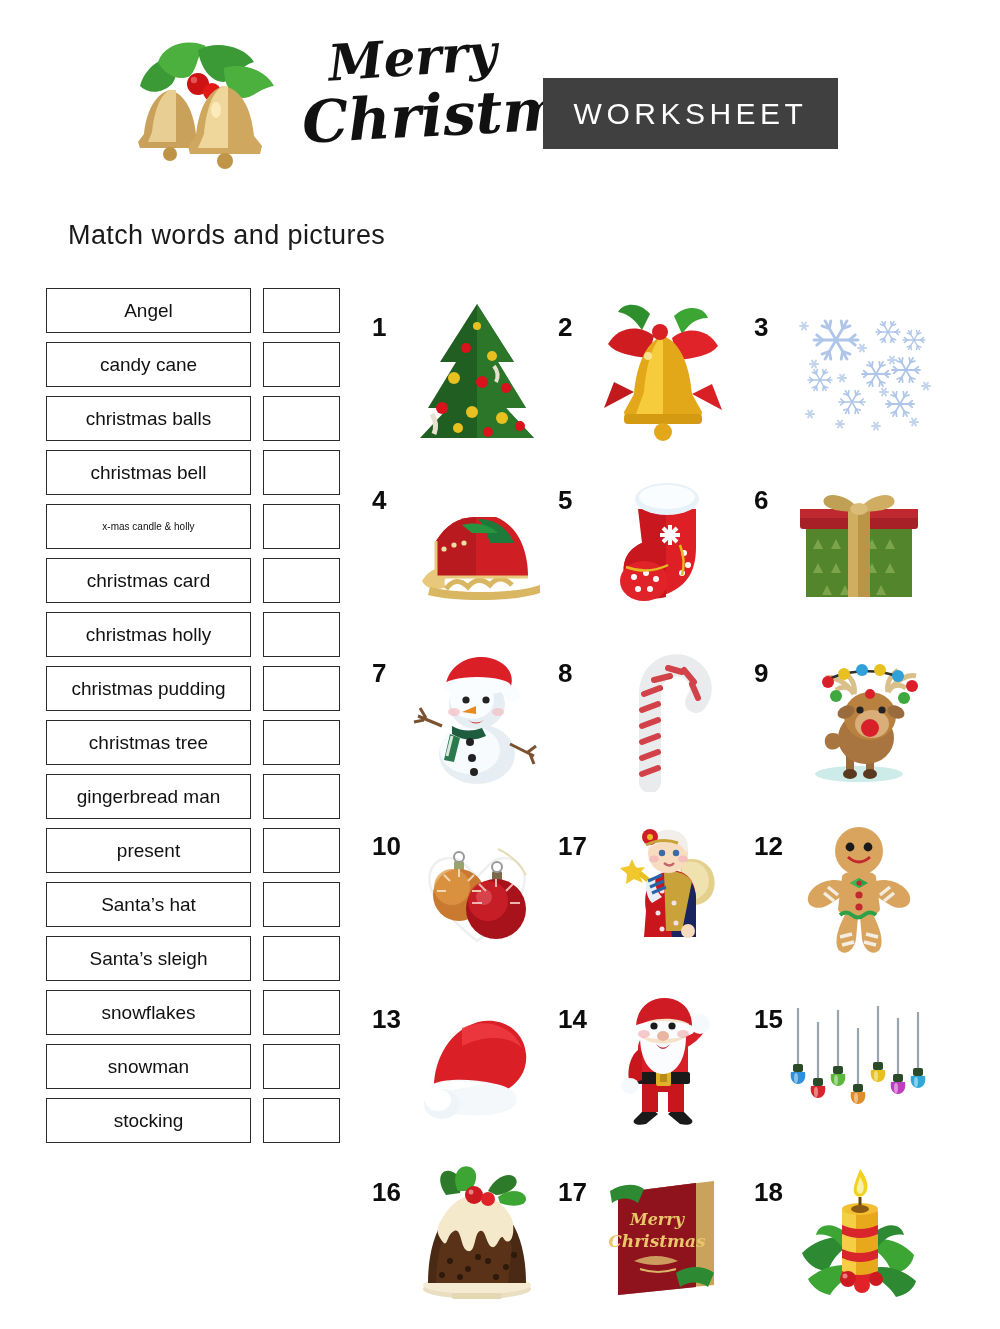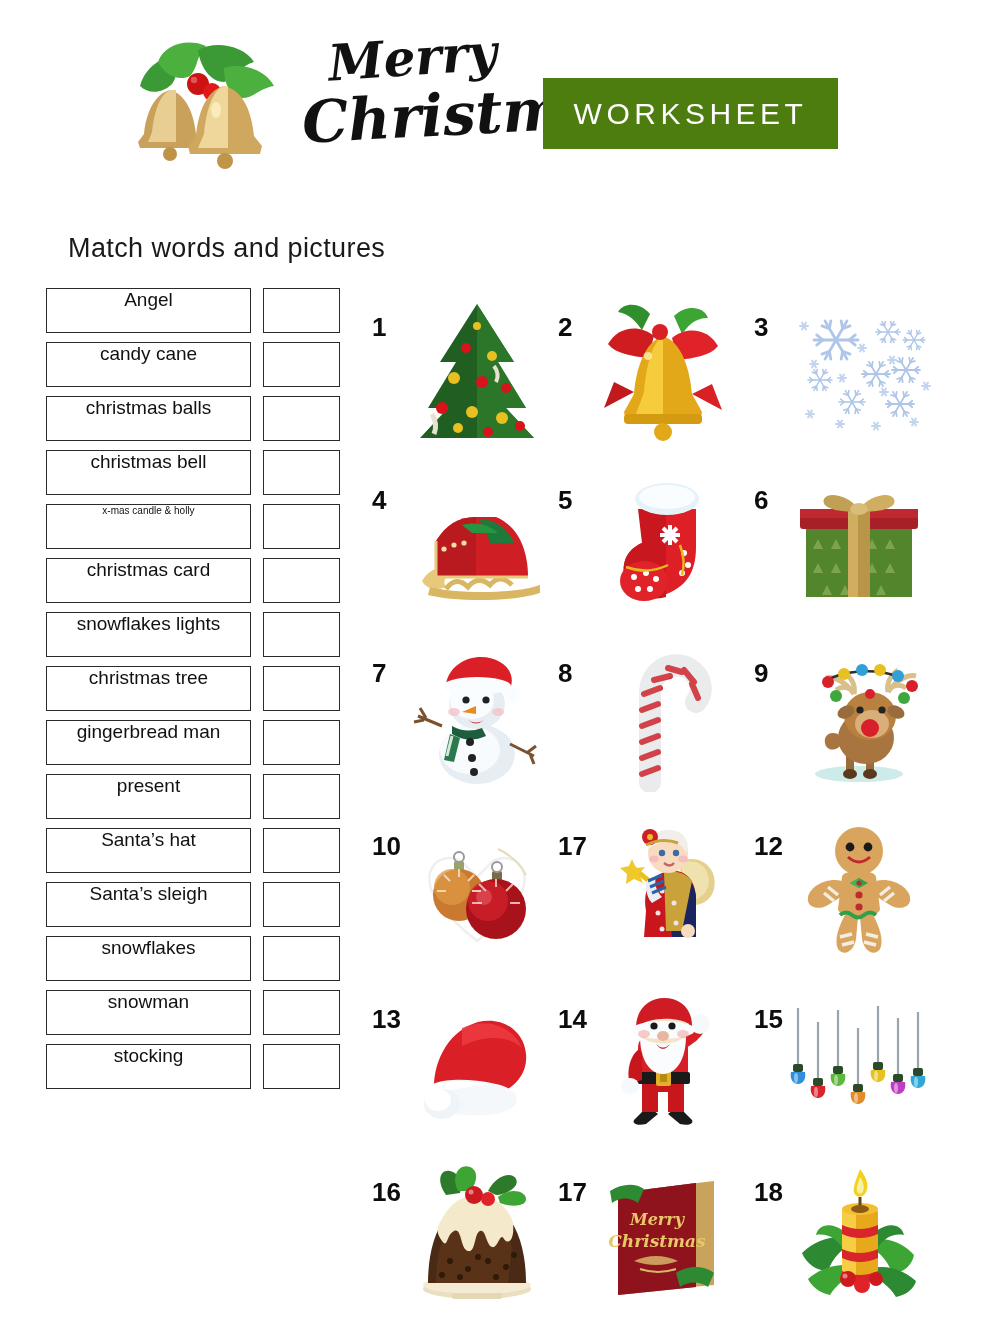--- a/index.html
+++ b/index.html
@@ -47,36 +47,36 @@
   }
   .merry-script .line2 {
     left: 2px; top: 58px;
     font-size: 58px;
     transform: rotate(-3deg);
   }
   .worksheet-banner {
     position: absolute;
     left: 543px; top: 78px;
     width: 295px; height: 71px;
-    background: #4d7c0f;
+    background: #404040;
     display: flex;
     align-items: center;
     justify-content: center;
   }
   .worksheet-banner span {
     color: #ffffff;
     font-size: 30px;
     letter-spacing: 4.5px;
     font-weight: 400;
   }
 
   
   .instruction {
     position: absolute;
-    left: 68px; top: 233px;
+    left: 68px; top: 220px;
     font-size: 27px;
     color: #1a1a1a;
     letter-spacing: 0.4px;
   }
 
   
   .word-list {
     position: absolute;
     left: 46px; top: 288px;
     width: 300px;
@@ -87,21 +87,21 @@
     margin-bottom: 9px;
   }
   .word-box {
     position: absolute;
     left: 0; top: 0;
     width: 205px; height: 45px;
     border: 1.6px solid #2b2b2b;
     background: #ffffff;
     box-sizing: border-box;
     display: flex;
-    align-items: flex-start;
+    align-items: center;
     justify-content: center;
   }
   .word-box span {
     font-size: 19px;
     color: #111111;
   }
   .word-box.small span { font-size: 10px; }
   .answer-box {
     position: absolute;
     left: 217px; top: 0;
@@ -218,21 +218,27 @@
       <div class="answer-box"></div>
     </div>
     <div class="word-row">
       <div class="word-box">
         <span>christmas card</span>
       </div>
       <div class="answer-box"></div>
     </div>
     <div class="word-row">
       <div class="word-box">
-        <span>snowflakes lights</span>
+        <span>christmas holly</span>
+      </div>
+      <div class="answer-box"></div>
+    </div>
+    <div class="word-row">
+      <div class="word-box">
+        <span>christmas pudding</span>
       </div>
       <div class="answer-box"></div>
     </div>
     <div class="word-row">
       <div class="word-box">
         <span>christmas tree</span>
       </div>
       <div class="answer-box"></div>
     </div>
     <div class="word-row">

